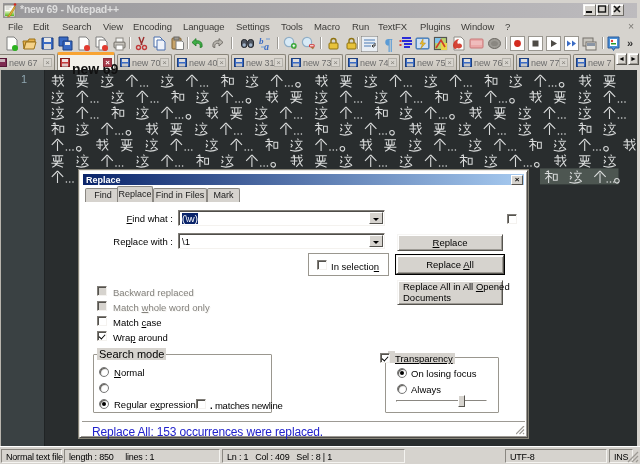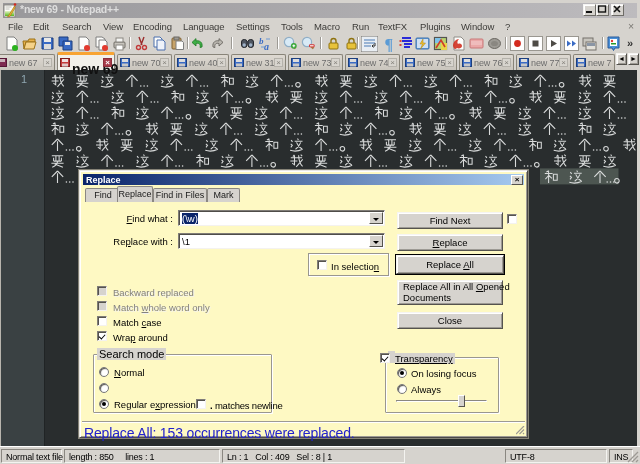--- a/index.html
+++ b/index.html
@@ -23,21 +23,21 @@
 .tab.act .lbl{top:6px;font-weight:bold;font-size:14px}
 .tab .xb{position:absolute;right:2px;top:3px;width:9px;height:9px;font-size:8px;line-height:8px;text-align:center;color:#85827c;border:1px solid #b5b2ab;background:#d8d5cf}
 .tab.act .xb{background:#a73b49;border-color:#8c2e3a;color:#fff;font-weight:bold}
 .tab .fl{position:absolute;left:2px;top:3px;width:10px;height:9px}
 
 .editor{left:0;top:70px;width:637px;height:376px;background:#292d2e;border-left:1px solid #b8b5ae}
 .gutter{position:absolute;left:0;top:0;width:44px;height:376px;background:#3a4143;border-right:1px solid #202425}
 .lnum{position:absolute;left:0;top:3px;width:26px;text-align:right;color:#8fa6b0;font-size:11px;font-family:"Liberation Sans",sans-serif}
 .edsvg{position:absolute}
 
-.dlg{left:79px;top:170px;width:449px;height:268px;background:#fef9c3;border:1px solid;border-color:#e8e6e3 #4c4a47 #4c4a47 #e8e6e3;box-shadow:inset 1px 1px 0 #fff, inset -1px -1px 0 #9d9a94, 0 0 0 1px #868377}
+.dlg{left:79px;top:170px;width:449px;height:268px;background:#ffffff;border:1px solid;border-color:#e8e6e3 #4c4a47 #4c4a47 #e8e6e3;box-shadow:inset 1px 1px 0 #fff, inset -1px -1px 0 #9d9a94, 0 0 0 1px #868377}
 .cap{position:absolute;left:3px;top:3px;right:3px;height:11px;background:linear-gradient(to right,#0a246a,#a6caf0)}
 .cap .t{position:absolute;left:3px;top:0.5px;color:#fff;font-weight:bold;font-size:9px}
 .cap .x{position:absolute;right:1px;top:0.5px;width:12px;height:10px;background:#d6d3ce;border:1px solid;border-color:#fff #55534e #55534e #fff;text-align:center;font-size:8px;line-height:8px;font-weight:bold;color:#000}
 .dtab{position:absolute;height:14px;background:#d6d3ce;border:1px solid #8a8782;border-bottom:none;border-radius:2px 2px 0 0;font-size:9px;color:#1a1a1a;text-align:center;white-space:nowrap}
 .dtab.on{background:#d6d3ce;z-index:2}
 .lab{position:absolute;font-size:9.5px;color:#000;white-space:nowrap}
 .combo{position:absolute;height:16px;background:#fff;border:1px solid;border-color:#807d78 #f4f2ef #f4f2ef #807d78;box-shadow:inset 1px 1px 0 #4f4d49}
 .combo .da{position:absolute;right:1px;top:1px;bottom:1px;width:14px;background:#d6d3ce;border:1px solid;border-color:#fff #55534e #55534e #fff}
 .combo .da:after{content:"";position:absolute;left:3px;top:5px;border:3.5px solid transparent;border-top-color:#000}
 .combo .val{position:absolute;left:3px;top:2px;font-size:9.5px;color:#000}
@@ -605,26 +605,24 @@
     <div class="lab" style="left:10px;top:42px;width:83px;text-align:right"><u>F</u>ind what :</div>
     <div class="combo" style="left:98px;top:39px;width:207px">
       <span class="val"><span style="background:#0a246a;color:#fff">(\w)</span></span>
       <div class="da"></div>
     </div>
     <div class="lab" style="left:10px;top:65px;width:83px;text-align:right">Re<u>p</u>lace with :</div>
     <div class="combo" style="left:98px;top:62px;width:207px">
       <span class="val">\1</span>
       <div class="da"></div>
     </div>
-    <div class="btn" style="left:317px;top:41px;width:106px;height:17px;line-height:15px">Find Next</div>
     <div class="cb" style="left:427px;top:43px"></div>
     <div class="btn" style="left:317px;top:63px;width:106px;height:17px;line-height:15px"><u>R</u>eplace</div>
     <div class="btn def" style="left:316px;top:84px;width:108px;height:19px;line-height:17px">Replace <u>A</u>ll</div>
     <div class="btn" style="left:317px;top:109px;width:106px;height:25px;line-height:11px;text-align:left;padding-left:5px;white-space:nowrap">Replace All in All <u>O</u>pened<br>Documents</div>
-    <div class="btn" style="left:317px;top:141px;width:106px;height:17px;line-height:15px">Close</div>
     <div style="position:absolute;left:228px;top:82px;width:81px;height:23px;border:1px solid #9a978f;box-shadow:inset 1px 1px 0 #fff, 1px 1px 0 #fff"></div>
     <div class="cb" style="left:237px;top:89px"></div>
     <div class="lab" style="left:251px;top:90px">In selectio<u>n</u></div>
     <div class="cb dis" style="left:17px;top:115px"></div>
     <div class="lab dis" style="left:33px;top:116px">Backward replaced</div>
     <div class="cb dis" style="left:17px;top:130px"></div>
     <div class="lab dis" style="left:33px;top:131px">Match <u>w</u>hole word only</div>
     <div class="cb" style="left:17px;top:145px"></div>
     <div class="lab" style="left:33px;top:146px">Match <u>c</u>ase</div>
     <div class="cb chk" style="left:17px;top:160px"></div>
@@ -642,21 +640,21 @@
     <div class="glab" style="left:308px;top:180px;background:#d6d3ce">&nbsp;</div>
     <div class="cb chk" style="left:300px;top:182px"></div>
     <div class="lab" style="left:315px;top:182px;background:#d6d3ce;padding-right:2px"><u>Transparency</u></div>
     <div class="rad on" style="left:317px;top:197px"></div>
     <div class="lab" style="left:331px;top:197px">On losing focus</div>
     <div class="rad" style="left:317px;top:213px"></div>
     <div class="lab" style="left:331px;top:213px">Always</div>
     <div style="position:absolute;left:316px;top:229px;width:91px;height:2px;border:1px solid #8a8781;border-bottom-color:#fff;border-right-color:#fff"></div>
     <div style="position:absolute;left:378px;top:224px;width:7px;height:12px;background:#d6d3ce;border:1px solid;border-color:#fff #55534e #55534e #fff"></div>
     <div style="position:absolute;left:2px;top:250px;right:2px;height:16px;border-top:1px solid #9d9a94;box-shadow:0 1px 0 #fff inset"></div>
-    <div class="lab" style="left:4px;top:254px;color:#2222cc;font-size:14px;letter-spacing:-0.15px">Replace All: 153 occurrences were replaced.</div>
+    <div class="lab" style="left:12px;top:254px;color:#2222cc;font-size:12px;letter-spacing:-0.15px">Replace All: 153 occurrences were replaced.</div>
     <svg width="9" height="9" style="position:absolute;right:2px;bottom:2px">
       <path d="M8,0 L0,8 M8,3.5 L3.5,8 M8,7 L7,8" stroke="#9d9a94" stroke-width="1.2"></path>
     </svg>
   </div>
 <div class="abs status">
     <div class="sp" style="left:1px;width:61px">
       <span>Normal text file</span>
     </div>
     <div class="sp" style="left:64px;width:156px">
       <span>length : 850&nbsp;&nbsp;&nbsp;&nbsp;&nbsp;lines : 1</span>

